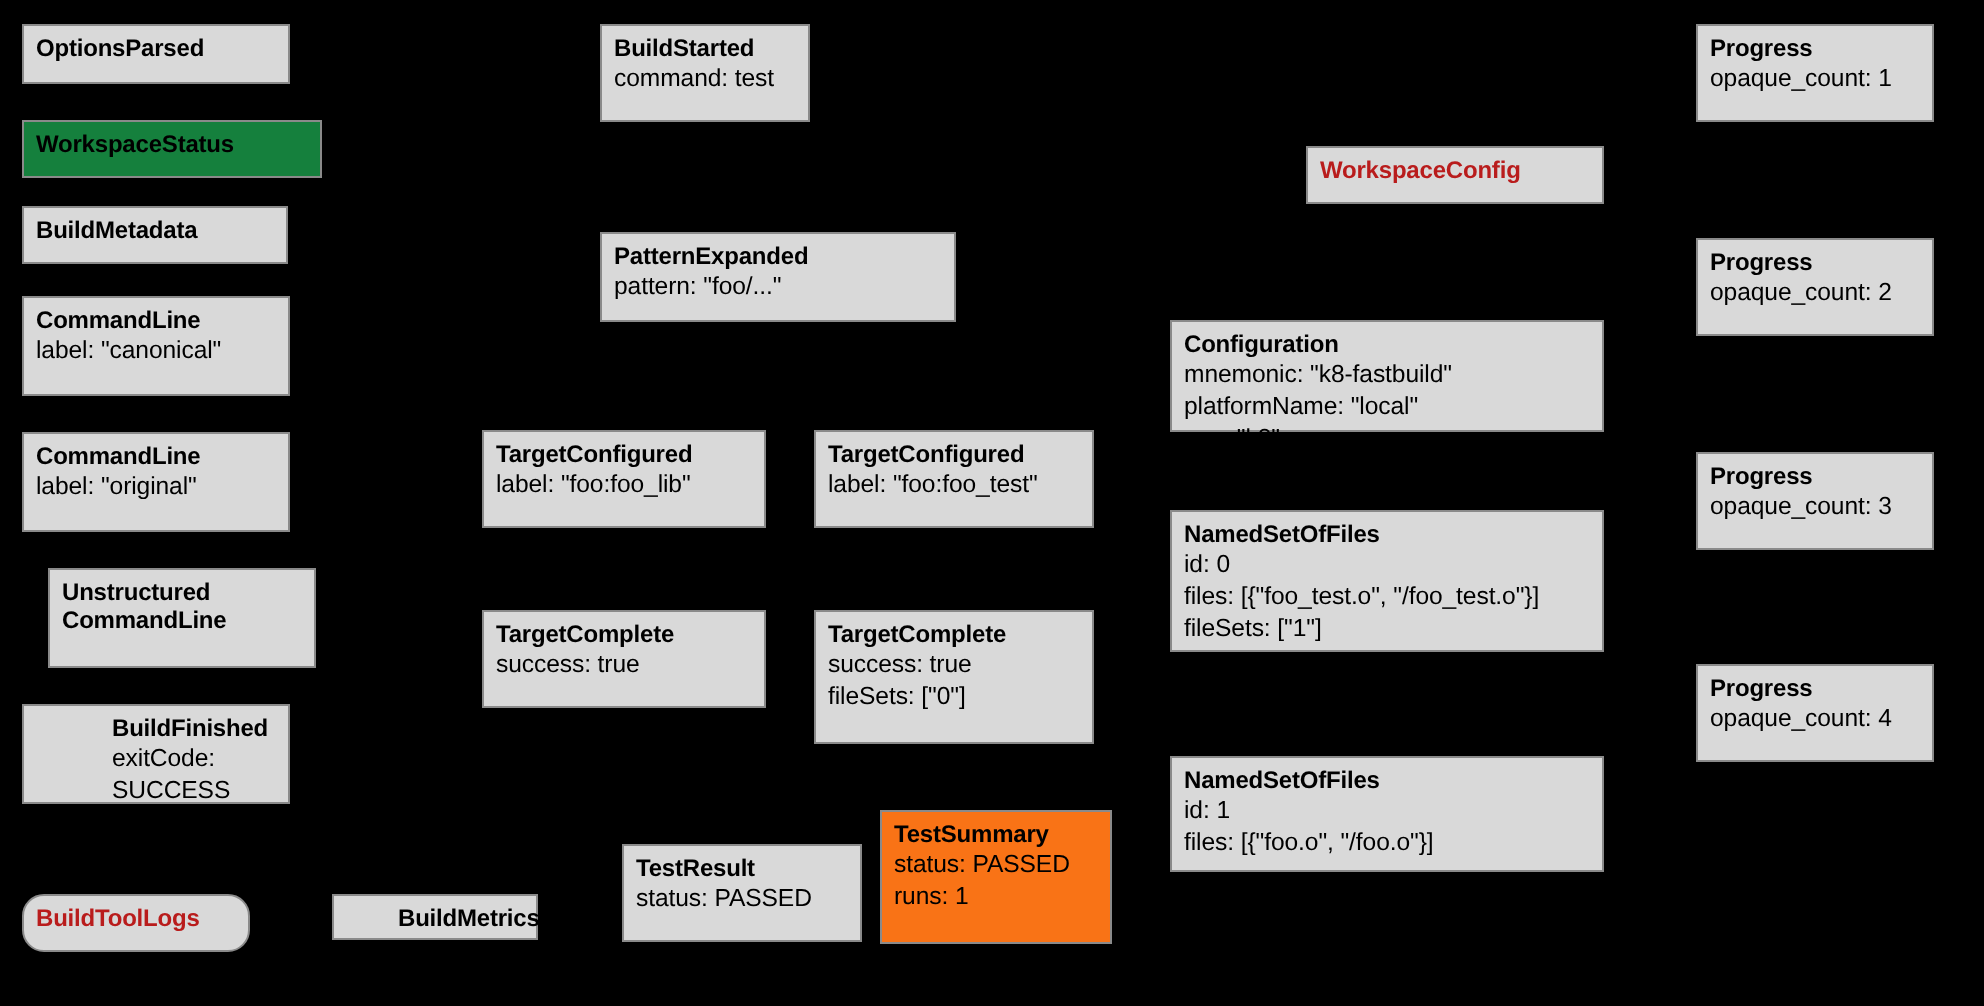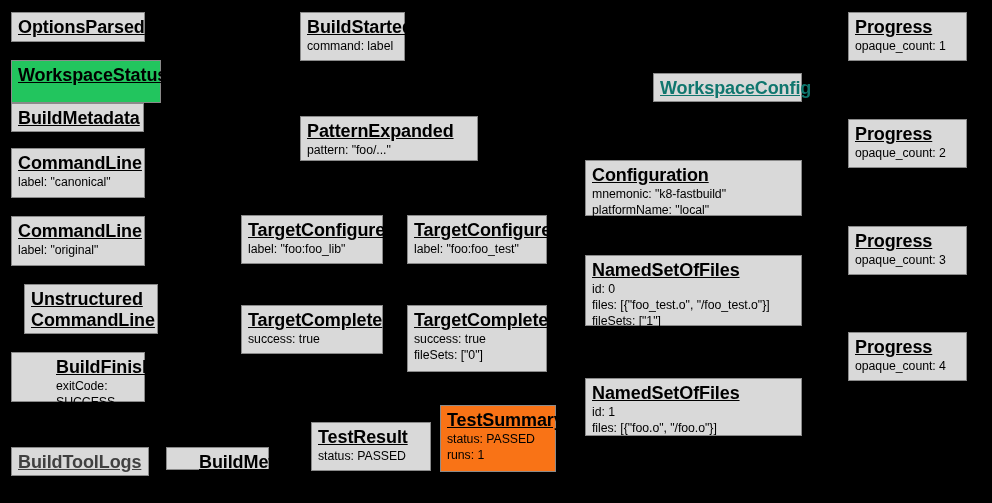--- a/index.html
+++ b/index.html
@@ -22,23 +22,22 @@
     position: absolute;
     box-sizing: border-box;
     background: #d9d9d9;
     border: 1px solid #8a8a8a;
     padding: 4px 6px 5px 6px;
     color: #000000;
     line-height: 1.02;
   }
   .node .title {
     display: block;
-    font-size: 18px;
+    font-size: 12px;
     font-weight: bold;
-    text-decoration: underline;
     white-space: pre-line;
     letter-spacing: -0.1px;
     line-height: 1.18;
     margin-bottom: 1px;
   }
   .node .fields {
     display: block;
     font-size: 12.3px;
     font-weight: normal;
     line-height: 1.30;
@@ -48,30 +47,30 @@
 </style>
 </head>
 <body>
 
 <div id="canvas" style="width: 992px; height: 503px; background: rgb(0, 0, 0);">
     <div class="node title-only" style="left: 11px; top: 12px; width: 134px; height: 30px; background: rgb(217, 217, 217); border-color: rgb(138, 138, 138); color: rgb(0, 0, 0);">
       <span class="title">OptionsParsed</span>
     </div>
     <div class="node" style="left: 300px; top: 12px; width: 105px; height: 49px; background: rgb(217, 217, 217); border-color: rgb(138, 138, 138); color: rgb(0, 0, 0);">
       <span class="title">BuildStarted</span>
-      <span class="fields">command: label</span>
+      <span class="fields">command: test</span>
     </div>
     <div class="node" style="left: 848px; top: 12px; width: 119px; height: 49px; background: rgb(217, 217, 217); border-color: rgb(138, 138, 138); color: rgb(0, 0, 0);">
       <span class="title">Progress</span>
       <span class="fields">opaque_count: 1</span>
     </div>
-    <div class="node title-only" style="left: 11px; top: 60px; width: 150px; height: 43px; background: #22c55e; border-color: rgb(138, 138, 138); color: rgb(0, 0, 0); text-align: center;">
+    <div class="node title-only" style="left: 11px; top: 60px; width: 150px; height: 29px; background: #15803d; border-color: rgb(138, 138, 138); color: rgb(0, 0, 0);">
       <span class="title">WorkspaceStatus</span>
     </div>
-    <div class="node title-only" style="left: 653px; top: 73px; width: 149px; height: 29px; background: rgb(217, 217, 217); border-color: rgb(138, 138, 138); color: #0f766e;">
+    <div class="node title-only" style="left: 653px; top: 73px; width: 149px; height: 29px; background: rgb(217, 217, 217); border-color: rgb(138, 138, 138); color: #b91c1c;">
       <span class="title">WorkspaceConfig</span>
     </div>
     <div class="node title-only" style="left: 11px; top: 103px; width: 133px; height: 29px; background: rgb(217, 217, 217); border-color: rgb(138, 138, 138); color: rgb(0, 0, 0);">
       <span class="title">BuildMetadata</span>
     </div>
     <div class="node" style="left: 300px; top: 116px; width: 178px; height: 45px; background: rgb(217, 217, 217); border-color: rgb(138, 138, 138); color: rgb(0, 0, 0);">
       <span class="title">PatternExpanded</span>
       <span class="fields">pattern: "foo/..."</span>
     </div>
     <div class="node" style="left: 848px; top: 119px; width: 119px; height: 49px; background: rgb(217, 217, 217); border-color: rgb(138, 138, 138); color: rgb(0, 0, 0);">
@@ -138,19 +137,19 @@
     </div>
     <div class="node" style="left: 440px; top: 405px; width: 116px; height: 67px; background: #f97316; border-color: rgb(138, 138, 138); color: rgb(0, 0, 0);">
       <span class="title">TestSummary</span>
       <span class="fields">status: PASSED
 runs: 1</span>
     </div>
     <div class="node" style="left: 311px; top: 422px; width: 120px; height: 49px; background: rgb(217, 217, 217); border-color: rgb(138, 138, 138); color: rgb(0, 0, 0);">
       <span class="title">TestResult</span>
       <span class="fields">status: PASSED</span>
     </div>
-    <div class="node title-only" style="left: 11px; top: 447px; width: 138px; height: 29px; background: rgb(217, 217, 217); border-color: rgb(138, 138, 138); color: #404040;">
+    <div class="node title-only" style="left: 11px; top: 447px; width: 114px; height: 29px; background: rgb(217, 217, 217); border-color: rgb(138, 138, 138); color: #b91c1c; border-radius: 11px;">
       <span class="title">BuildToolLogs</span>
     </div>
     <div class="node title-only" style="left: 166px; top: 447px; width: 103px; height: 23px; background: rgb(217, 217, 217); border-color: rgb(138, 138, 138); color: rgb(0, 0, 0); padding-left: 32px;">
       <span class="title">BuildMetrics</span>
     </div>
   </div>
 
 </body></html>

